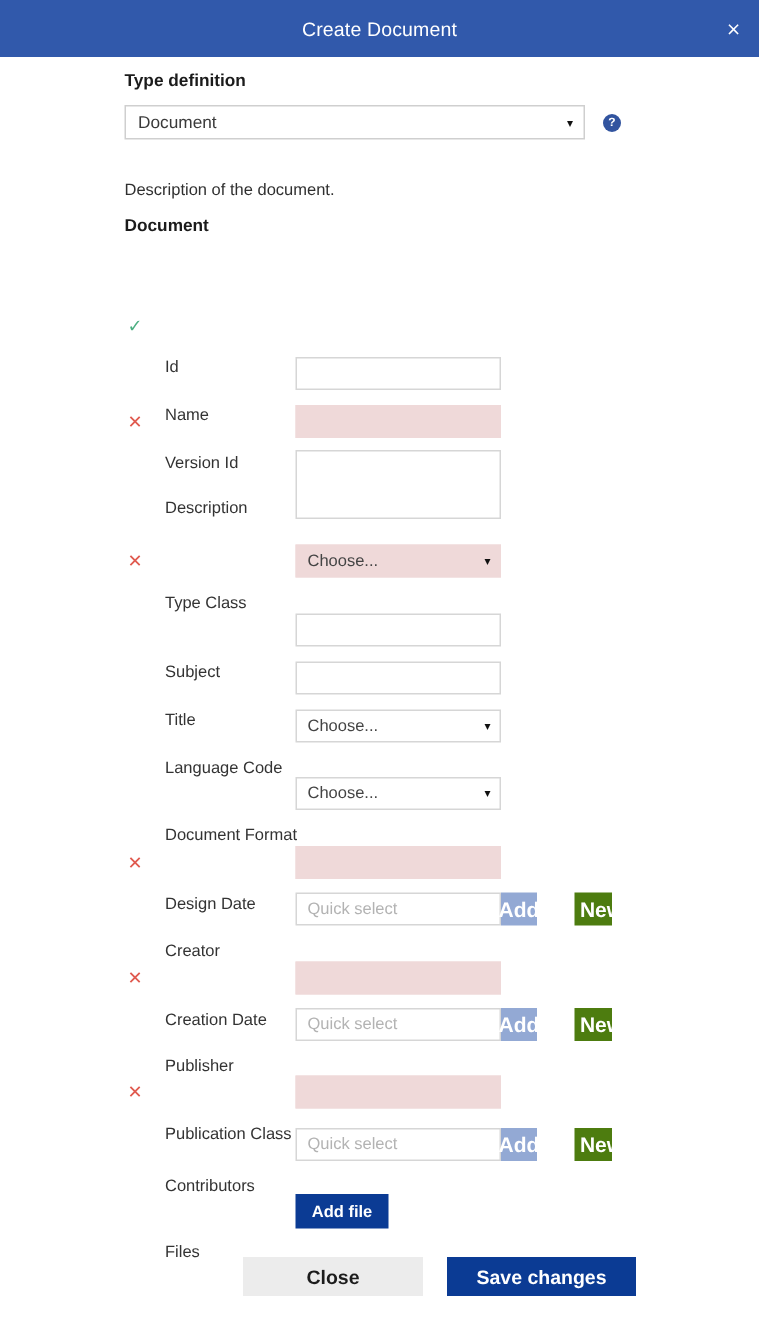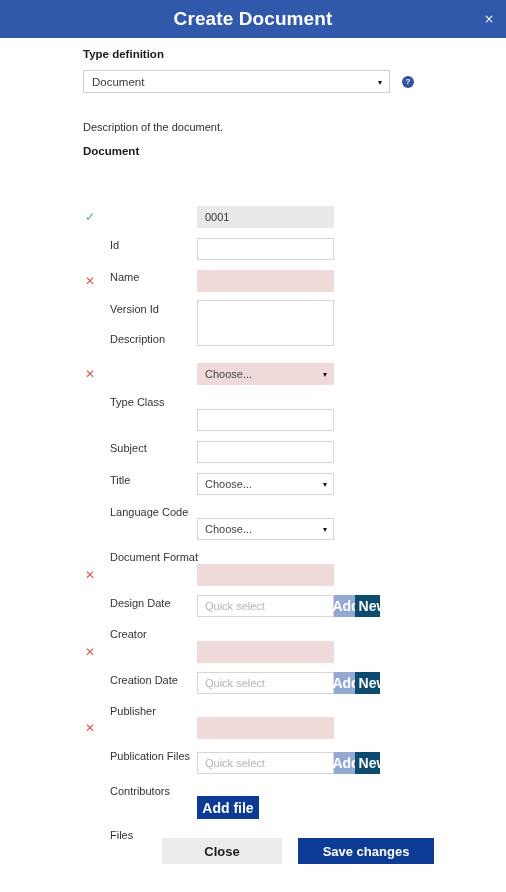--- a/index.html
+++ b/index.html
@@ -19,22 +19,22 @@
 
   
   .modal-header {
     position: absolute; left: 0; top: 0;
     width: 506px; height: 38px;
     background: #3159ab;
     display: flex; align-items: center; justify-content: center;
   }
   .modal-title {
     color: #ffffff;
-    font-size: 19px;
-    font-weight: bold;
+    font-size: 13px;
+    font-weight: normal;
     letter-spacing: .1px;
   }
   .close-icon {
     position: absolute; right: 12px; top: 50%;
     transform: translateY(-50%);
     color: #ffffff;
     font-size: 12px;
     line-height: 1;
     cursor: pointer;
     font-family: "DejaVu Sans", sans-serif;
@@ -152,52 +152,52 @@
     font-size: 14px; font-weight: bold;
     color: #ffffff;
     cursor: pointer;
     font-family: "Liberation Sans", sans-serif;
   }
   .btn-add {
     left: 334px; width: 24px;
     background: #93a9d4;
   }
   .btn-new {
-    left: 355px; width: 25px;
-    background: #0c4a6e;
+    left: 383px; width: 25px;
+    background: #4d7c0f;
     padding-left: 11px;
   }
 
   .btn-addfile {
     position: absolute; left: 197px; top: 0;
     width: 62px; height: 23px;
     background: #0b3b94;
     color: #fff;
-    font-size: 14px; font-weight: bold;
+    font-size: 11px; font-weight: bold;
     display: flex; align-items: center; justify-content: center;
     cursor: pointer;
   }
 
   
   .footer {
     position: absolute; left: 0; top: 838px; width: 506px;
   }
   .btn-close, .btn-save {
     position: absolute; top: 0;
     height: 26px;
     display: flex; align-items: center; justify-content: center;
     font-size: 13px; font-weight: bold;
     cursor: pointer;
   }
   .btn-close {
     left: 162px; width: 120px;
     background: #ececec; color: #1c1c1c;
   }
   .btn-save {
-    left: 298px; width: 136px;
+    left: 298px; width: 126px;
     background: #0b3b94; color: #ffffff;
   }
 </style>
 </head>
 <body>
 
 <div id="modal">
 
   <div class="modal-header">
     <div class="modal-title">Create Document</div>
@@ -216,23 +216,20 @@
       <div class="help-icon">?</div>
     </div>
 
     <div class="section-desc">Description of the document.</div>
     <div class="section-title">Document</div>
 
     <div class="form" id="form-rows">
         <div class="row" style="top: 38px;">
           <div class="status ok">✓</div>
           <div class="lbl">Id</div>
-          <div class="ctrl disabled">
-            <span>0001</span>
-          </div>
         </div>
         <div class="row" style="top: 70px;">
           <div class="lbl">Name</div>
           <div class="ctrl">
             <span></span>
           </div>
         </div>
         <div class="row" style="top: 102px;">
           <div class="status err">✕</div>
           <div class="lbl">Version Id</div>
@@ -305,21 +302,21 @@
         <div class="row" style="top: 504px;">
           <div class="lbl">Publisher</div>
           <div class="ctrl">
             <span class="ph">Quick select</span>
           </div>
           <div class="btn-add">Add</div>
           <div class="btn-new">New</div>
         </div>
         <div class="row" style="top: 549px;">
           <div class="status err">✕</div>
-          <div class="lbl">Publication Files</div>
+          <div class="lbl">Publication Class</div>
           <div class="ctrl error">
             <span></span>
           </div>
         </div>
         <div class="row" style="top: 584px;">
           <div class="lbl">Contributors</div>
           <div class="ctrl">
             <span class="ph">Quick select</span>
           </div>
           <div class="btn-add">Add</div>

